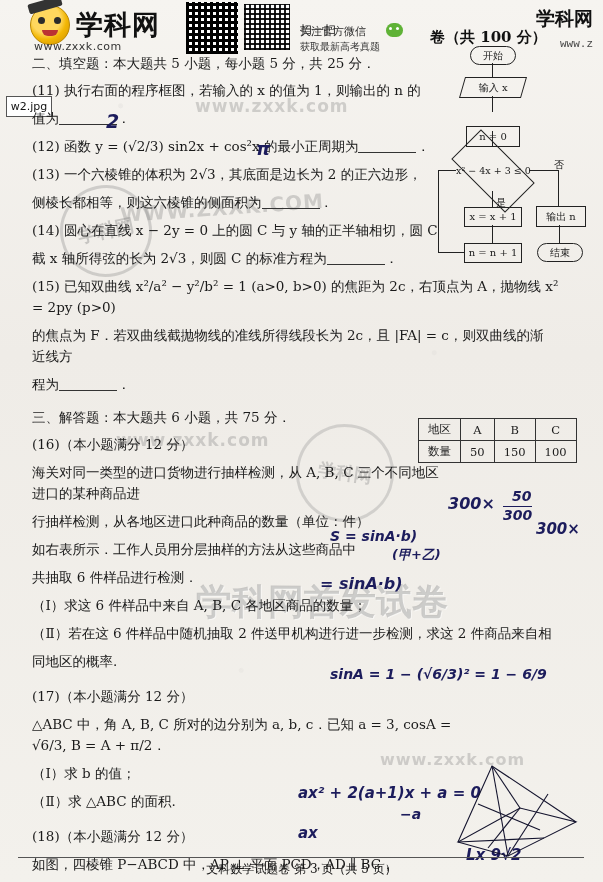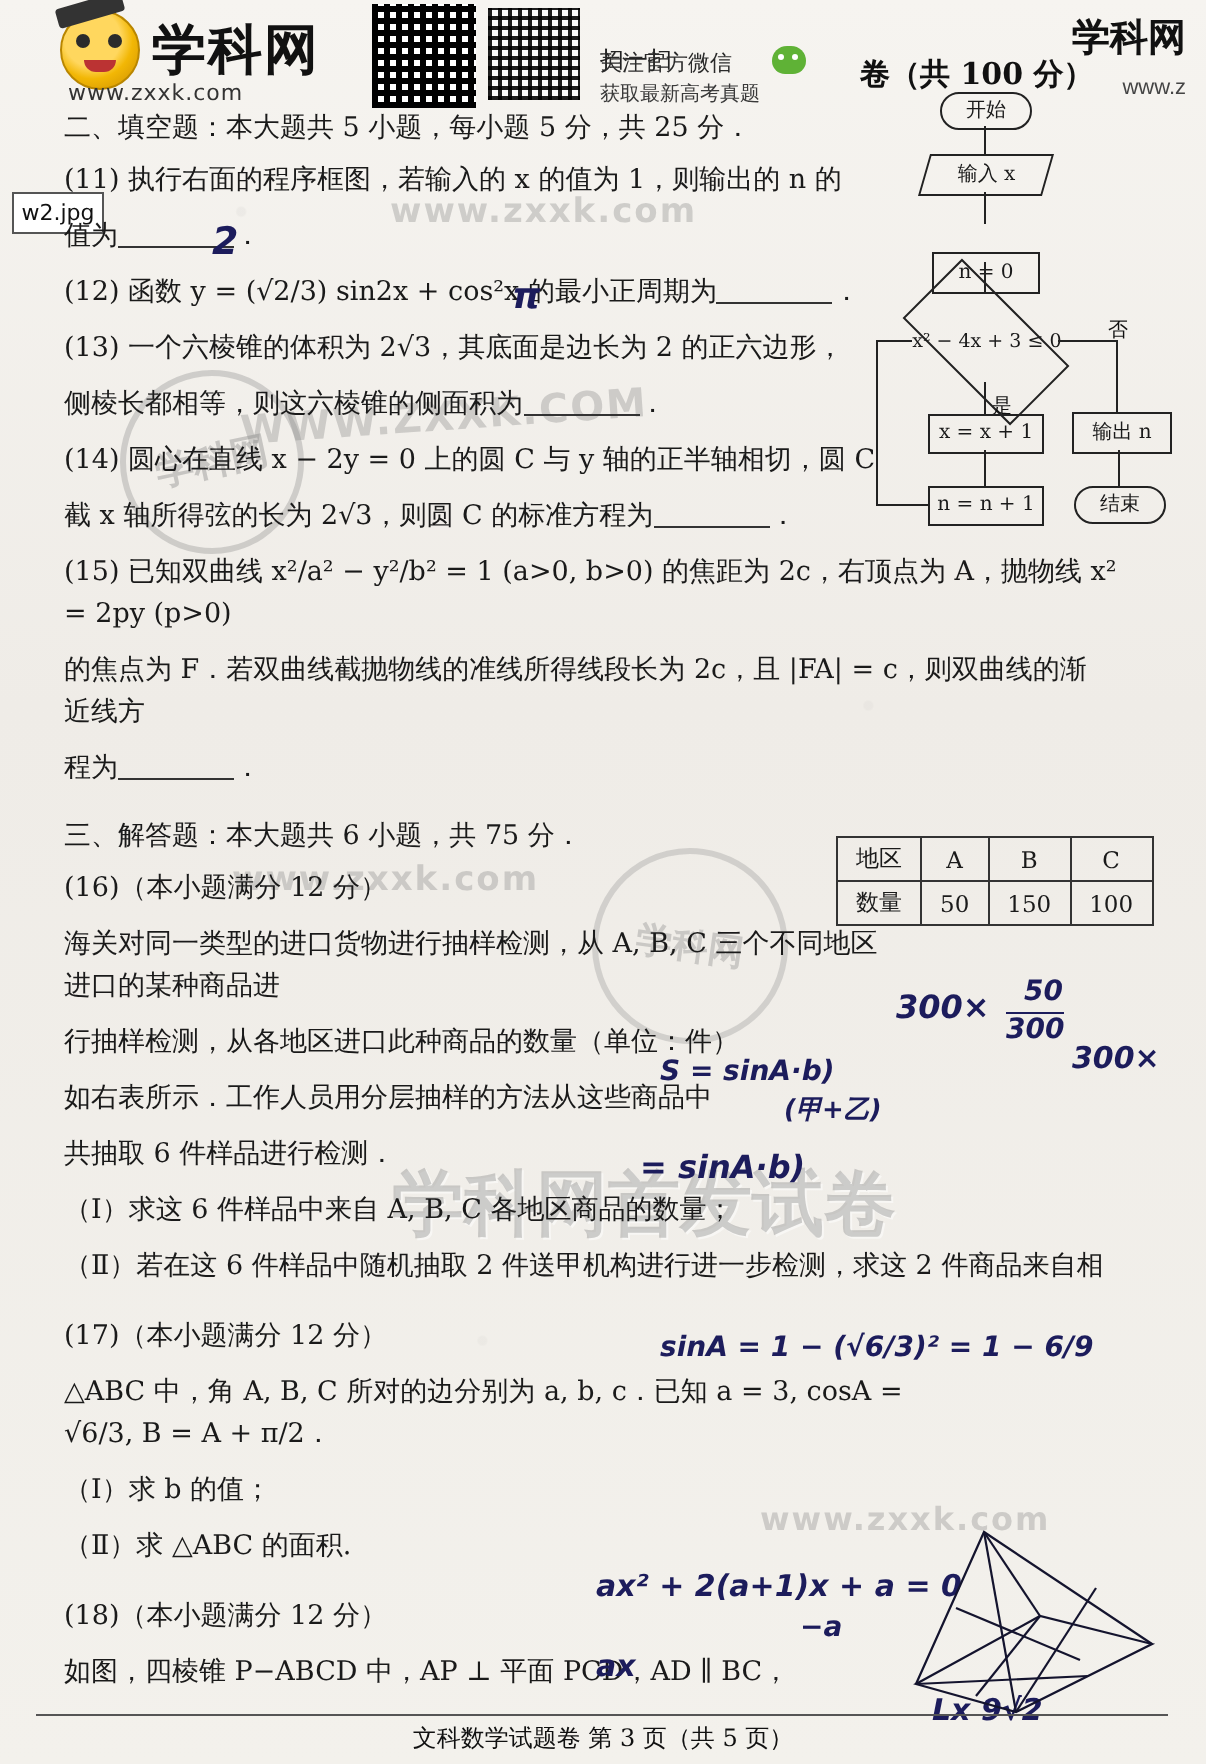--- a/index.html
+++ b/index.html
@@ -62,21 +62,21 @@
   .scan-text{position:absolute;left:300px;top:6px;font-size:12px;color:#222;margin-top:16px;}
   .scan-sub{position:absolute;left:300px;top:24px;font-size:11px;color:#2a2a2a;}
   .scan-sub2{position:absolute;left:300px;top:40px;font-size:10px;color:#3a3a3a;}
   .wechat{
     position:absolute;left:386px;top:23px;width:17px;height:14px;border-radius:8px 8px 7px 7px;
     background:#5fb236;
   }
   .wechat:after{content:"";position:absolute;left:3px;top:4px;width:3px;height:3px;border-radius:50%;background:#fff;box-shadow:7px 0 0 #fff;}
   .hdr-right{position:absolute;right:10px;top:6px;text-align:right;}
   .hdr-right .r1{font-family:"DejaVu Sans",sans-serif;font-weight:bold;font-size:19px;color:#111;}
-  .hdr-right .r2{font-family:Liberation Sans, sans-serif;font-size:11px;color:#444;margin-top:6px;}
+  .hdr-right .r2{font-family:Liberation Mono, monospace;font-size:11px;color:#444;margin-top:6px;}
   .w2jpg{
     position:absolute;left:6px;top:96px;width:44px;height:19px;border:1px solid #555;background:#fff;
     font-family:"DejaVu Sans",sans-serif;font-size:11px;color:#111;text-align:center;line-height:19px;
   }
 
   
   .content{position:absolute;left:32px;top:46px;width:420px;}
   .sec{font-weight:normal;font-size:13.5px;margin:9px 0 4px 0;}
   .indent{margin-left:22px;}
   .indent2{margin-left:34px;}
@@ -246,20 +246,21 @@
 
   <div class="sec" style="margin-top:14px">三、解答题：本大题共 6 小题，共 75 分．</div>
 
   <div class="p">(16)（本小题满分 12 分）</div>
   <div class="p indent">海关对同一类型的进口货物进行抽样检测，从 A, B, C 三个不同地区进口的某种商品进</div>
   <div class="p indent">行抽样检测，从各地区进口此种商品的数量（单位：件）</div>
   <div class="p indent">如右表所示．工作人员用分层抽样的方法从这些商品中</div>
   <div class="p indent">共抽取 6 件样品进行检测．</div>
   <div class="p indent">（Ⅰ）求这 6 件样品中来自 A, B, C 各地区商品的数量；</div>
   <div class="p indent" style="width:520px">（Ⅱ）若在这 6 件样品中随机抽取 2 件送甲机构进行进一步检测，求这 2 件商品来自相</div>
+  <div class="p indent2">同地区的概率.</div>
 
   <div class="p" style="margin-top:14px">(17)（本小题满分 12 分）</div>
   <div class="p indent">△ABC 中，角 A, B, C 所对的边分别为 a, b, c．已知 a = 3, cosA = √6/3, B = A + π/2．</div>
   <div class="p indent">（Ⅰ）求 b 的值；</div>
   <div class="p indent">（Ⅱ）求 △ABC 的面积.</div>
 
   <div class="p" style="margin-top:14px">(18)（本小题满分 12 分）</div>
   <div class="p indent">如图，四棱锥 P−ABCD 中，AP ⊥ 平面 PCD，AD ∥ BC，</div>
 
 </div>

